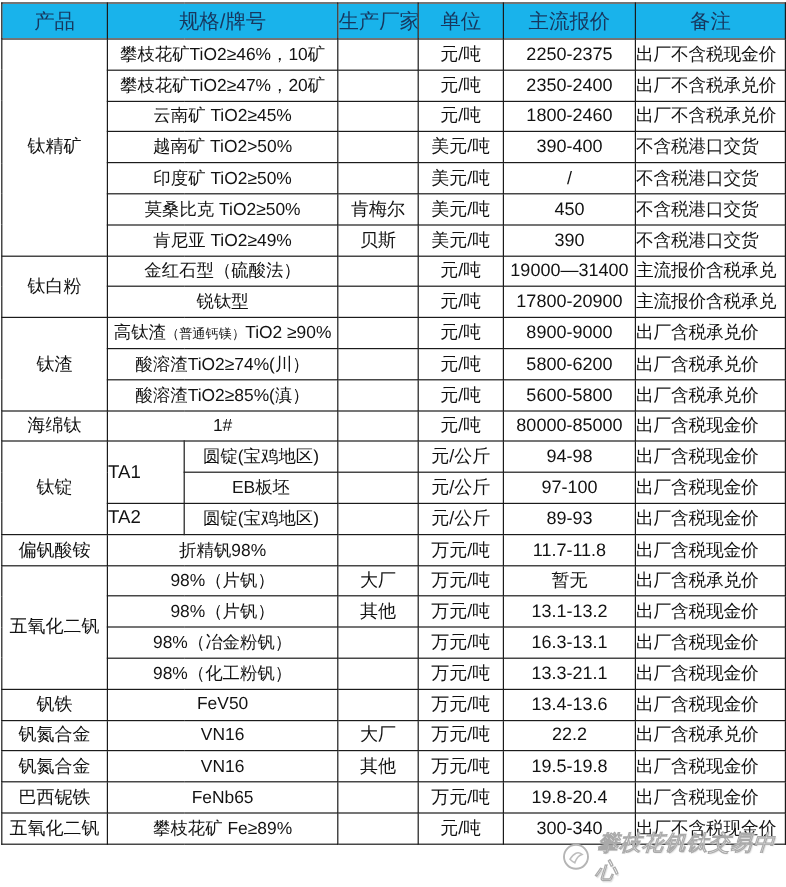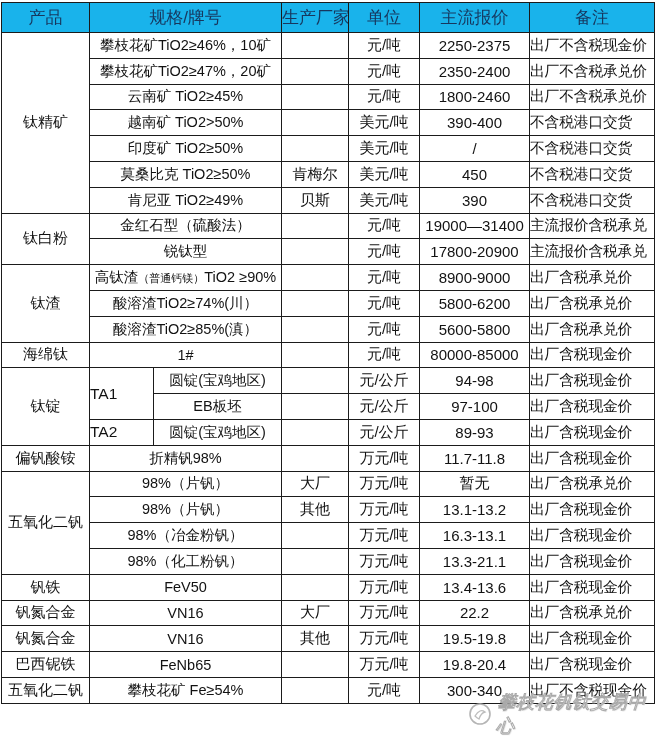--- a/index.html
+++ b/index.html
@@ -250,21 +250,21 @@
       <tr>
         <td class="product">巴西铌铁</td>
         <td colspan="2" class="spec">FeNb65</td>
         <td class="maker"></td>
         <td class="unit">万元/吨</td>
         <td class="price">19.8-20.4</td>
         <td class="note">出厂含税现金价</td>
       </tr>
       <tr>
         <td class="product">五氧化二钒</td>
-        <td colspan="2" class="spec">攀枝花矿 Fe≥54%</td>
+        <td colspan="2" class="spec">攀枝花矿 Fe≥89%</td>
         <td class="maker"></td>
         <td class="unit">元/吨</td>
         <td class="price">300-340</td>
         <td class="note">出厂不含税现金价</td>
       </tr>
     </tbody>
 </table>
 
 <div class="watermark">
   <svg class="wm-logo" viewBox="0 0 24 24">

